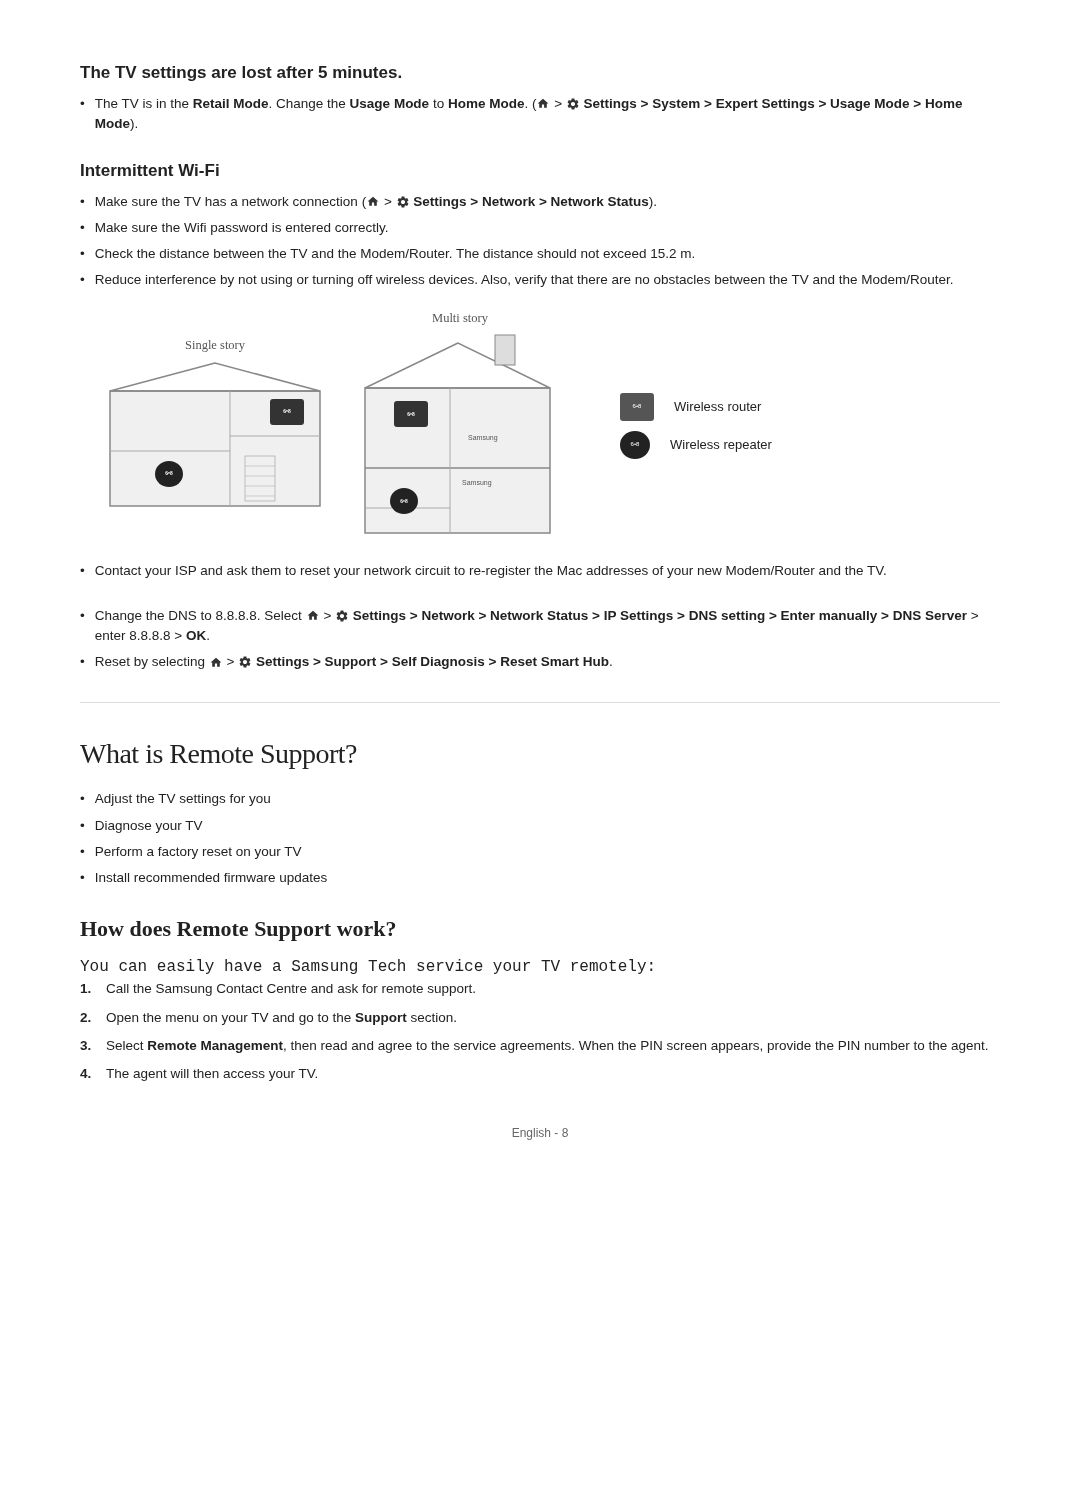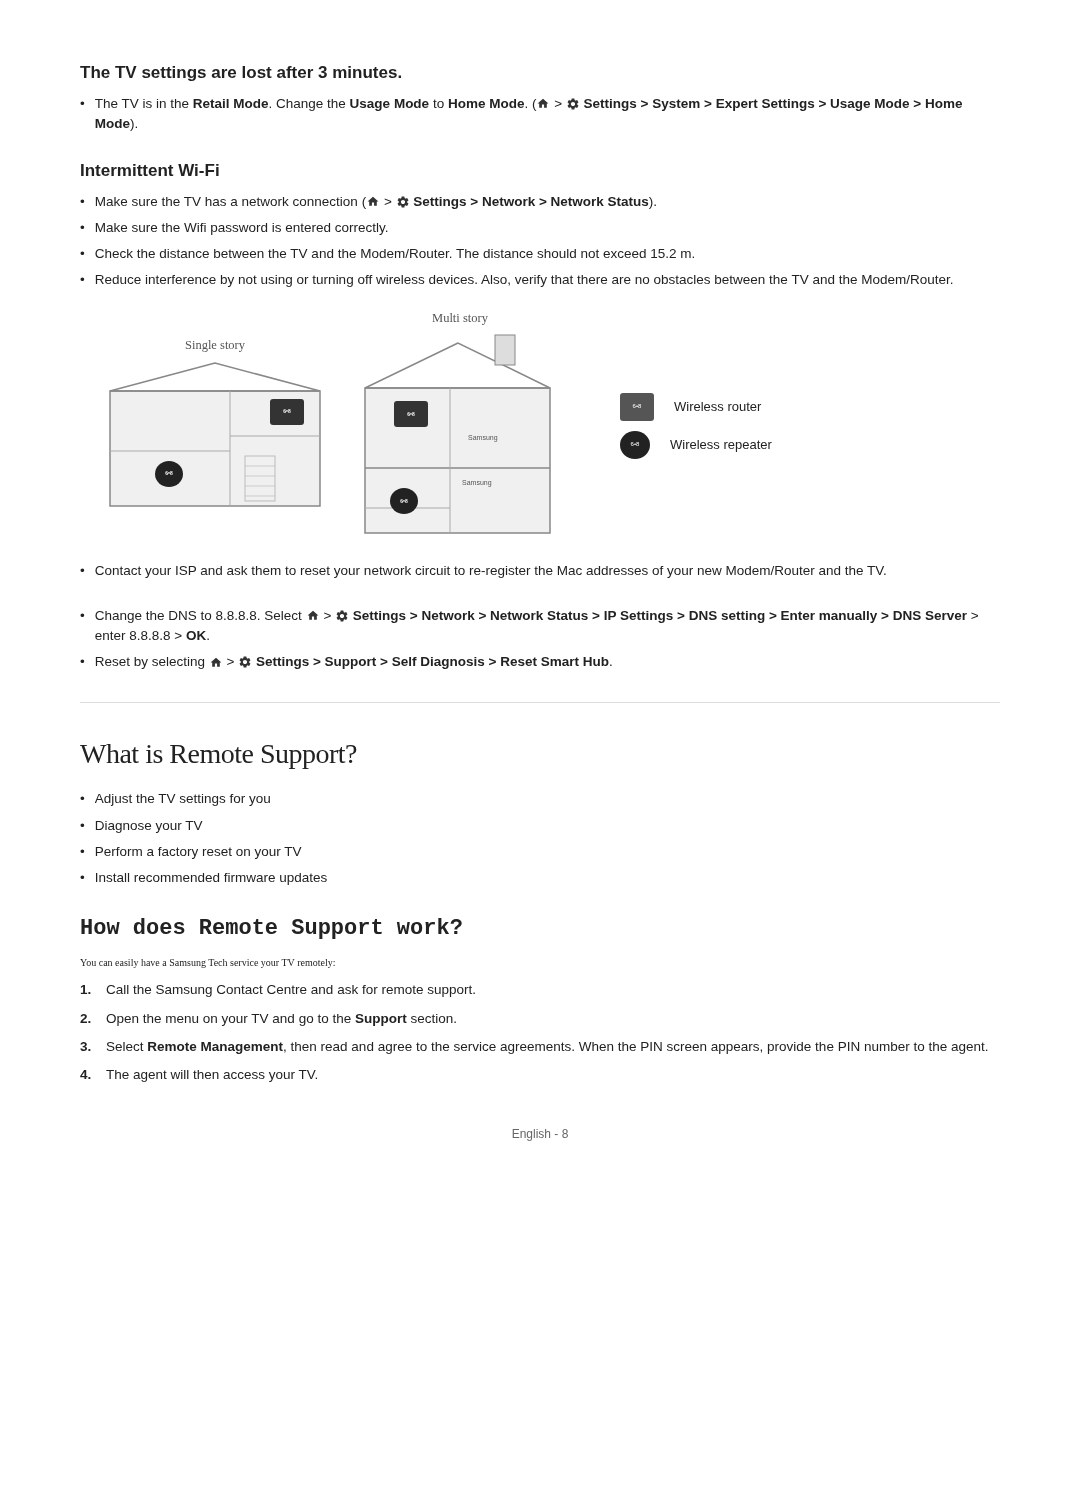--- a/index.html
+++ b/index.html
@@ -23,21 +23,21 @@
       font-size: 28px;
       font-weight: 300;
       margin-bottom: 14px;
       font-family: Liberation Serif, serif;
       letter-spacing: -0.5px;
     }
     .section-title-medium {
       font-size: 22px;
       font-weight: bold;
       margin-bottom: 10px;
-      font-family: Liberation Mono, monospace;
+      font-family: Liberation Serif, serif;
     }
     .section {
       margin-bottom: 24px;
     }
     .bullet-list {
       list-style: none;
       padding-left: 0;
     }
     .bullet-list li {
       display: flex;
@@ -166,21 +166,21 @@
     hr.divider {
       border: none;
       border-top: 1px solid #ddd;
       margin: 30px 0;
     }
   </style>
 </head>
 <body>
 
 <div class="section">
-  <div class="section-title">The TV settings are lost after 3 minutes.</div>
+  <div class="section-title">The TV settings are lost after 5 minutes.</div>
   <ul class="bullet-list">
     <li>
       <span>The TV is in the <span class="bold">Retail Mode</span>. Change the <span class="bold">Usage Mode</span> to <span class="bold">Home Mode</span>. (<svg style="display:inline-block;vertical-align:middle;width:14px;height:13px;" viewBox="0 0 24 24">
             <path d="M10 20v-6h4v6h5v-8h3L12 3 2 12h3v8z" fill="#333"></path>
           </svg> &gt; <svg style="display:inline-block;vertical-align:middle;width:14px;height:14px;" viewBox="0 0 24 24">
             <path d="M19.14 12.94c.04-.3.06-.61.06-.94s-.02-.64-.07-.94l2.03-1.58c.18-.14.23-.41.12-.61l-1.92-3.32c-.12-.22-.37-.29-.59-.22l-2.39.96c-.5-.38-1.03-.7-1.62-.94l-.36-2.54c-.04-.24-.24-.41-.48-.41h-3.84c-.24 0-.43.17-.47.41l-.36 2.54c-.59.24-1.13.57-1.62.94l-2.39-.96c-.22-.08-.47 0-.59.22L2.74 8.87c-.12.21-.08.47.12.61l2.03 1.58c-.05.3-.09.63-.09.94s.02.64.07.94l-2.03 1.58c-.18.14-.23.41-.12.61l1.92 3.32c.12.22.37.29.59.22l2.39-.96c.5.38 1.03.7 1.62.94l.36 2.54c.05.24.24.41.48.41h3.84c.24 0 .44-.17.47-.41l.36-2.54c.59-.24 1.13-.56 1.62-.94l2.39.96c.22.08.47 0 .59-.22l1.92-3.32c.12-.22.07-.47-.12-.61l-2.01-1.58zM12 15.6c-1.98 0-3.6-1.62-3.6-3.6s1.62-3.6 3.6-3.6 3.6 1.62 3.6 3.6-1.62 3.6-3.6 3.6z" fill="#333"></path>
           </svg> <span class="bold">Settings &gt; System &gt; Expert Settings &gt; Usage Mode &gt; Home Mode</span>).</span>
     </li>
   </ul>
 </div>
@@ -329,21 +329,21 @@
         <span>Perform a factory reset on your TV</span>
       </li>
     <li>
         <span>Install recommended firmware updates</span>
       </li>
   </ul>
 </div>
 
 <div class="section">
   <div class="section-title-medium">How does Remote Support work?</div>
-  <p style="font-family:Liberation Serif, serif;font-size:10px;margin-bottom:10px;">You can easily have a Samsung Tech service your TV remotely:</p>
+  <p style="font-family:Liberation Mono, monospace;font-size:16px;">You can easily have a Samsung Tech service your TV remotely:</p>
   <ol class="numbered-list">
     <li>
       <span class="num">1.</span>
       <span>Call the Samsung Contact Centre and ask for remote support.</span>
     </li>
     <li>
       <span class="num">2.</span>
       <span>Open the menu on your TV and go to the <span class="bold">Support</span> section.</span>
     </li>
     <li>

